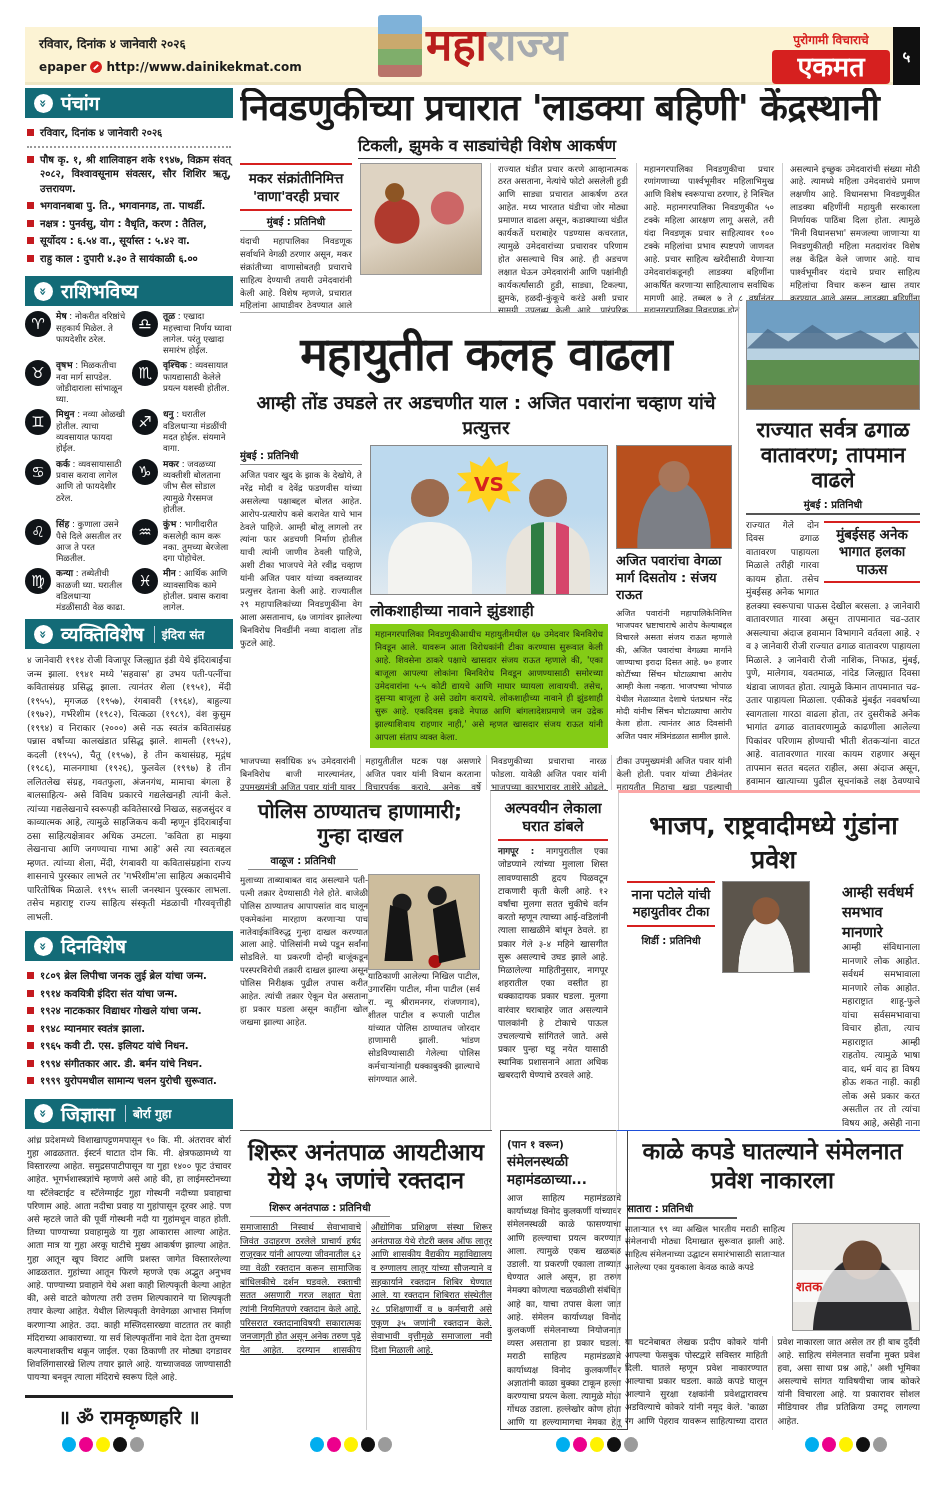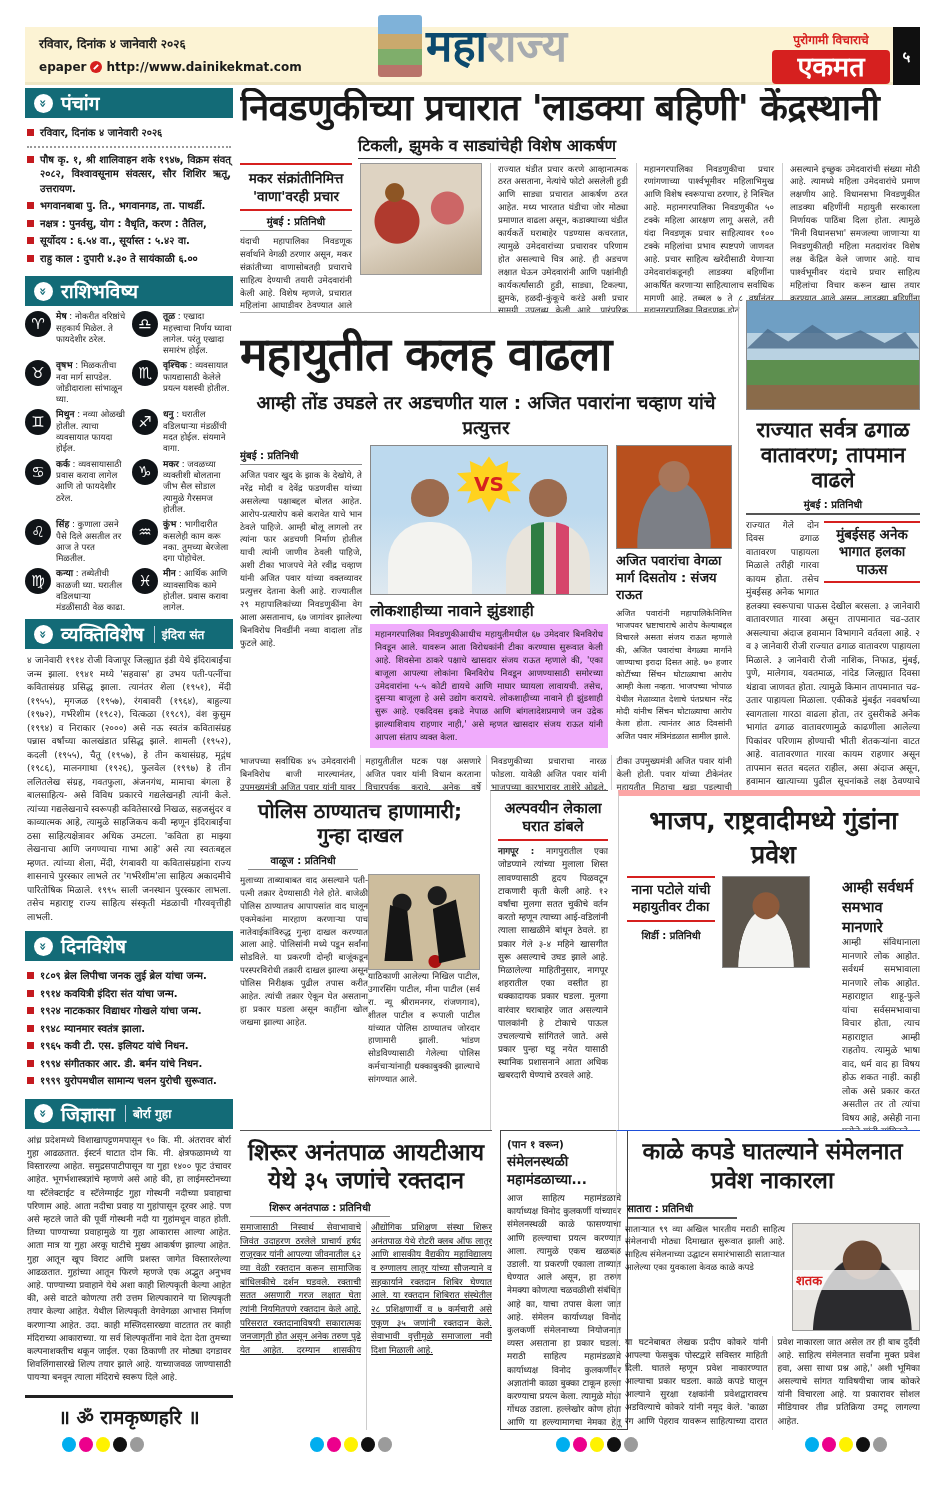--- a/index.html
+++ b/index.html
@@ -13,22 +13,22 @@
   .hdr-date { position:absolute; left:14px; top:8px; font-size:12px; font-weight:bold; }
   .hdr-epaper { position:absolute; left:14px; top:33px; font-size:12px; font-weight:bold;
                 display:flex; align-items:center; gap:4px; }
   .link-ico { width:12px; height:12px; border-radius:50%; background:#d6201f; display:inline-block; position:relative; }
   .link-ico::after { content:""; position:absolute; left:3px; top:5px; width:6px; height:2px; background:#fff; transform:rotate(-45deg); }
   .masthead { position:absolute; left:0; right:0; top:-12px; height:76px; text-align:center; }
   .mast-collage { display:inline-block; vertical-align:middle; width:44px; height:62px; margin-right:4px;
      background: linear-gradient(180deg,#7fb2d9 0 30%,#caa96d 30% 55%,#7fae6b 55% 80%,#b9746a 80% 100%);
      border-radius:3px; }
   .mast-text { display:inline-block; vertical-align:middle; font-size:44px; font-weight:bold; line-height:1; }
-  .mast-red { color:#0c4a6e; }
-  .mast-gray { color:#a7abb0; }
+  .mast-red { color:#b91c1c; }
+  .mast-gray { color:#a7abb0;font-family:Liberation Mono, monospace; }
   .brand-box { position:absolute; right:30px; top:4px; width:118px; text-align:center; }
   .brand-tag { color:#d6201f; font-size:12px; font-weight:bold; }
   .brand-name { margin-top:2px; background:#d6201f; color:#fff; font-size:27px; font-weight:bold;
                 border-radius:4px; padding:1px 6px; line-height:1.2; }
   .pageno { position:absolute; right:0; top:0; width:27px; height:58px; background:#101010; color:#fff;
             display:flex; align-items:center; justify-content:center; font-size:15px; font-weight:bold; }
 
   
   .sidebar { position:absolute; left:25px; top:88px; width:208px; height:1345px; overflow:hidden; }
   .sec-head { background:#136b77; color:#fff; height:30px; display:flex; align-items:center; gap:8px;
@@ -67,40 +67,40 @@
                 font-size:13.5px; font-weight:bold; line-height:1.35; }
   .lead-photo { flex:0 0 122px; height:112px; border:1px solid #999; position:relative; overflow:hidden;
      background: radial-gradient(circle at 28% 26%, #8d5524 0 9px, transparent 10px),
                  radial-gradient(circle at 30% 52%, #b03a2e 0 22px, transparent 23px),
                  radial-gradient(circle at 72% 40%, #c66 0 16px, transparent 17px),
                  linear-gradient(160deg,#ded3c2 0 55%,#b9a98f 100%); }
   .lead-col { flex:1; border-left:1px solid #ccc; padding-left:7px; }
 
   
   .mahayuti { position:absolute; left:0; top:224px; width:492px; height:478px; border-top:1px solid #aaa; overflow:hidden; }
-  .mahayuti h2 { font-size:46px; font-weight:bold; letter-spacing:-1px; padding-top:8px; }
+  .mahayuti h2 { text-align:center; font-size:46px; font-weight:bold; letter-spacing:-1px; padding-top:8px; }
   .maha-deck { text-align:center; font-size:18.5px; font-weight:bold; margin:6px 0 6px 0; }
   .maha-row { display:flex; gap:8px; }
   .maha-col1 { flex:0 0 122px; }
   .maha-center { flex:0 0 238px; }
   .maha-right { flex:1; }
   .vs-photo { height:150px; border:1px solid #888; position:relative; overflow:hidden;
      background: linear-gradient(180deg,#bcd9ee 0 45%,#dfe9f0 100%); }
   .vs-fig { position:absolute; bottom:0; width:46%; height:78%; }
   .vs-fig::before { content:""; position:absolute; left:50%; top:0; transform:translateX(-50%);
      width:38px; height:38px; border-radius:50%; background:#9c6b4e; }
   .vs-fig::after { content:""; position:absolute; left:50%; bottom:0; transform:translateX(-50%);
      width:84px; height:62%; border-radius:40px 40px 0 0; }
   .vs-left { left:2%; } .vs-left::after { background:#f3f3f0; }
   .vs-right { right:2%; } .vs-right::after { background:linear-gradient(90deg,#e8e4dc 0 30%,#2e7d43 30% 45%,#e8e4dc 45% 60%,#d6456b 60% 75%,#e8e4dc 75%); }
   .vs-star { position:absolute; left:50%; top:26%; transform:translate(-50%,-50%); width:64px; height:56px;
      background:#ffd21f; clip-path:polygon(50% 0,61% 18%,80% 8%,78% 28%,100% 30%,85% 46%,100% 62%,78% 62%,84% 84%,62% 74%,50% 100%,38% 74%,16% 84%,22% 62%,0 62%,15% 46%,0 30%,22% 28%,20% 8%,39% 18%);
      display:flex; align-items:center; justify-content:center; font-size:20px; font-weight:bold; color:#d6201f; }
   .cap-head { font-size:15.5px; font-weight:bold; margin:4px 0 3px 0; }
-  .cap-box { background:#f0abfc; padding:4px 5px; font-size:8.6px; line-height:1.5; text-align:justify; }
+  .cap-box { background:#84cc16; padding:4px 5px; font-size:8.6px; line-height:1.5; text-align:justify; }
   .raut-photo { height:104px; border:1px solid #888; position:relative; overflow:hidden;
      background: radial-gradient(circle at 50% 30%, #a8765a 0 15px, transparent 16px),
                  radial-gradient(ellipse at 50% 95%, #7c7f86 0 45%, transparent 46%),
                  linear-gradient(180deg,#b8501e 0 100%); }
   .raut-head { font-size:13px; font-weight:bold; line-height:1.3; margin:4px 0 3px 0; }
   .maha-cont { column-count:4; column-gap:10px; column-rule:1px solid #ccc; margin-top:7px;
                font-size:8.6px; line-height:1.5; text-align:justify; height:150px; overflow:hidden; }
 
   
   .weather { position:absolute; left:498px; top:212px; width:182px; height:490px; border-left:1px solid #bbb;
@@ -132,22 +132,22 @@
      background:#151515; clip-path:polygon(20% 0,80% 10%,100% 100%,0 100%); }
   .fight-illo::after { content:""; position:absolute; right:12%; top:26%; width:30%; height:68%;
      background:#151515; clip-path:polygon(0 15%,70% 0,100% 90%,20% 100%); }
 
   .minor { position:absolute; left:250px; top:702px; width:118px; height:340px; border-top:1px solid #555;
            border-left:1px solid #ccc; padding:8px 0 0 7px; overflow:hidden; }
   .minor h4 { text-align:center; font-size:14.5px; font-weight:bold; line-height:1.25; margin-bottom:4px; }
   .minor .red-rule { border-top:2px solid #d6201f; margin:4px 0; }
   .minor .body-txt { font-size:8.8px; }
 
-  .bjp { position:absolute; left:378px; top:702px; width:302px; height:340px; border-top:6px solid #fca5a5;
-         border-left:1px solid #ccc; padding:6px 0 0 8px; overflow:hidden; }
+  .bjp { position:absolute; left:378px; top:702px; width:302px; height:340px; border-top:3px solid #fca5a5;
+         border-left:1px solid #ccc; padding:14px 0 0 8px; overflow:hidden; }
   .bjp h3 { text-align:center; font-size:25px; font-weight:bold; }
   .bjp-row { display:flex; gap:7px; margin-top:6px; }
   .bjp-kicker { flex:0 0 88px; }
   .bjp-kickbox { border-top:2px solid #d6201f; border-bottom:2px solid #d6201f; text-align:center;
                  font-size:13px; font-weight:bold; padding:4px 0; line-height:1.3; }
   .bjp .byline { border-bottom:none; text-align:center; margin-top:6px; }
   .patole-photo { flex:0 0 88px; height:92px; border:1px solid #888; position:relative; overflow:hidden;
      background: radial-gradient(circle at 50% 32%, #8d5a3b 0 13px, transparent 14px),
                  radial-gradient(ellipse at 50% 100%, #f4f4f2 0 45%, transparent 46%),
                  linear-gradient(180deg,#5c554c 0 100%); }
@@ -173,21 +173,21 @@
             padding:6px 0 0 8px; border-left:1px solid #ccc; overflow:hidden; }
   .blackc h3 { text-align:center; font-size:23px; font-weight:bold; line-height:1.25; }
   .blackc .byline { width:110px; border-bottom:2px solid #555; margin:6px 0 4px 2px; }
   .blackc-row { display:flex; gap:7px; }
   .blackc-col { flex:1; }
   .kokare-photo { flex:0 0 128px; height:108px; border:1px solid #999; position:relative; overflow:hidden;
      background: radial-gradient(circle at 55% 34%, #6b4a35 0 19px, transparent 20px),
                  radial-gradient(ellipse at 55% 105%, #2b2b2e 0 50%, transparent 51%),
                  linear-gradient(180deg,#e8e6e2 0 100%); }
   .kokare-strip { position:absolute; left:0; top:44%; width:100%; background:rgba(255,255,255,.75);
-     color:#d6201f; font-weight:bold; font-size:13px; padding:1px 3px; }
+     color:#d6201f; font-weight:bold; font-size:13px; padding:7px 3px; }
   .blackc-cols { column-count:2; column-gap:10px; column-rule:1px solid #ccc; font-size:8.8px; line-height:1.5;
                  text-align:justify; margin-top:5px; height:120px; overflow:hidden; }
 
   
   .footer-dots { position:absolute; left:0; top:1437px; width:945px; height:20px; }
   .dot-group { position:absolute; display:flex; gap:3px; }
   .dot { width:14px; height:15px; border-radius:50%; }
   .dc { background:#00aeef; } .dm { background:#ec008c; } .dy { background:#fff200; }
   .dk { background:#111; } .dg { background:#9b9b9b; }
 </style>

